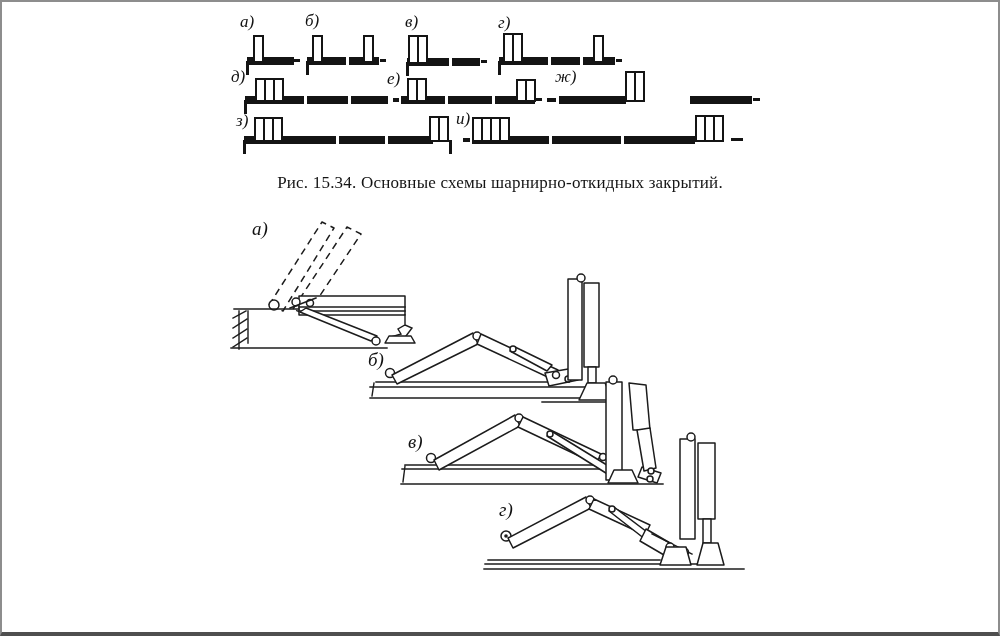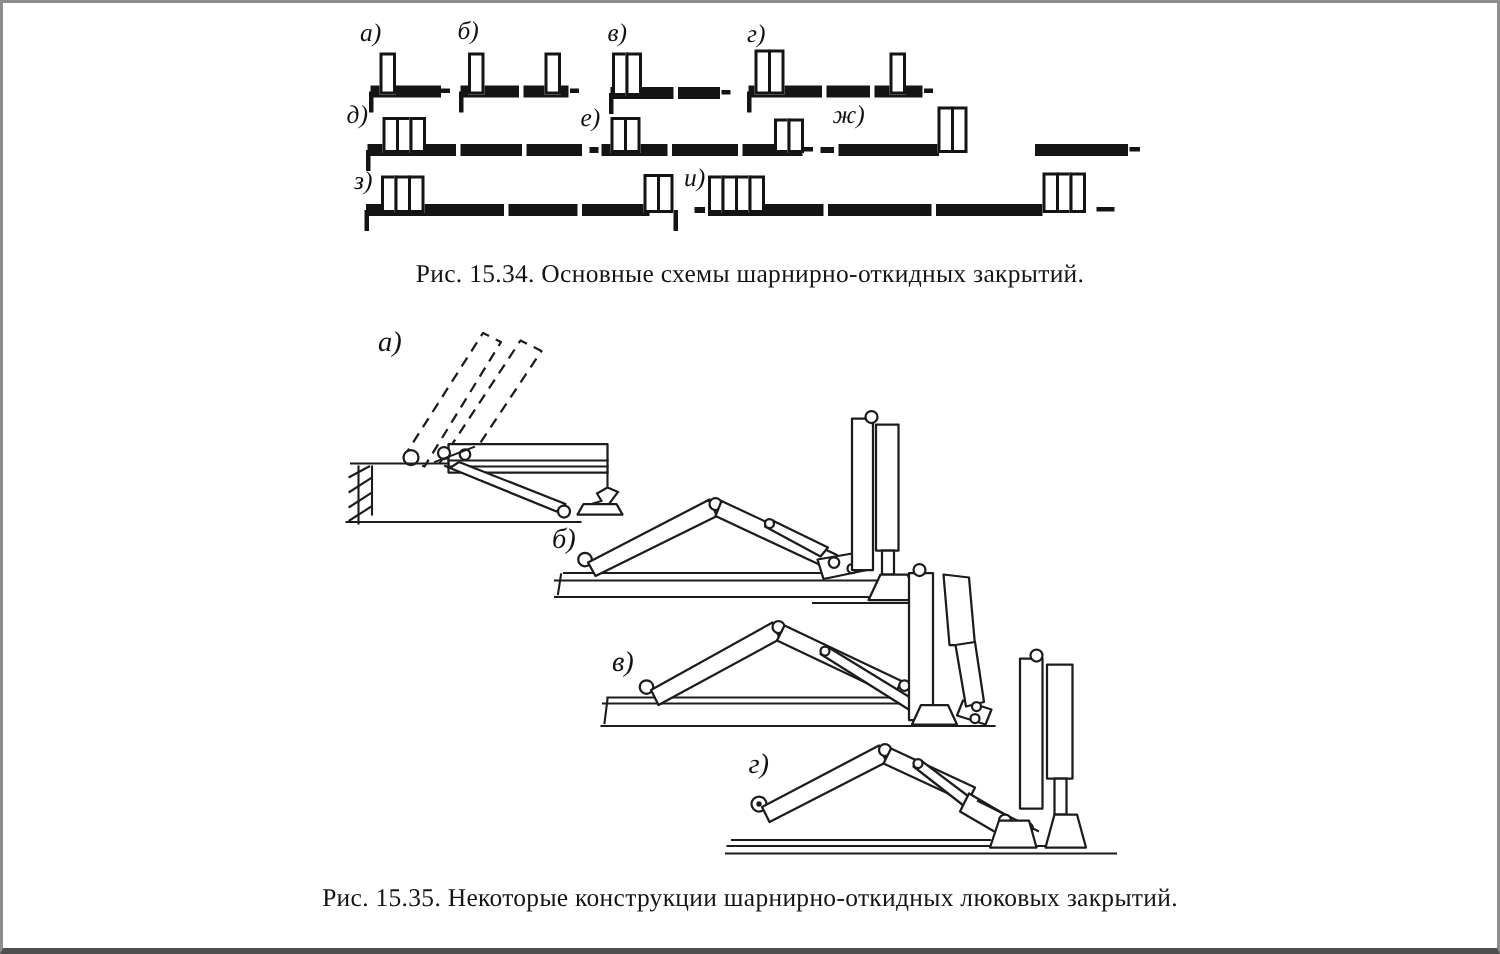--- a/index.html
+++ b/index.html
@@ -207,14 +207,13 @@
     </g>
   </svg>
 
   <div style="position:absolute;left:0;top:0;width:1000px;height:636px;pointer-events:none;">
       <div class="dl" style="left: 250px; top: 217px;">а)</div>
       <div class="dl" style="left: 366px; top: 348px;">б)</div>
       <div class="dl" style="left: 406px; top: 430px;">в)</div>
       <div class="dl" style="left: 497px; top: 498px;">г)</div>
     </div>
 
-  <div class="caption" style="top:587px;">Рис. 15.35. Некоторые конструкции шарнирно-откидных люковых закрытий.</div>
 </div>
 
 </body></html>

